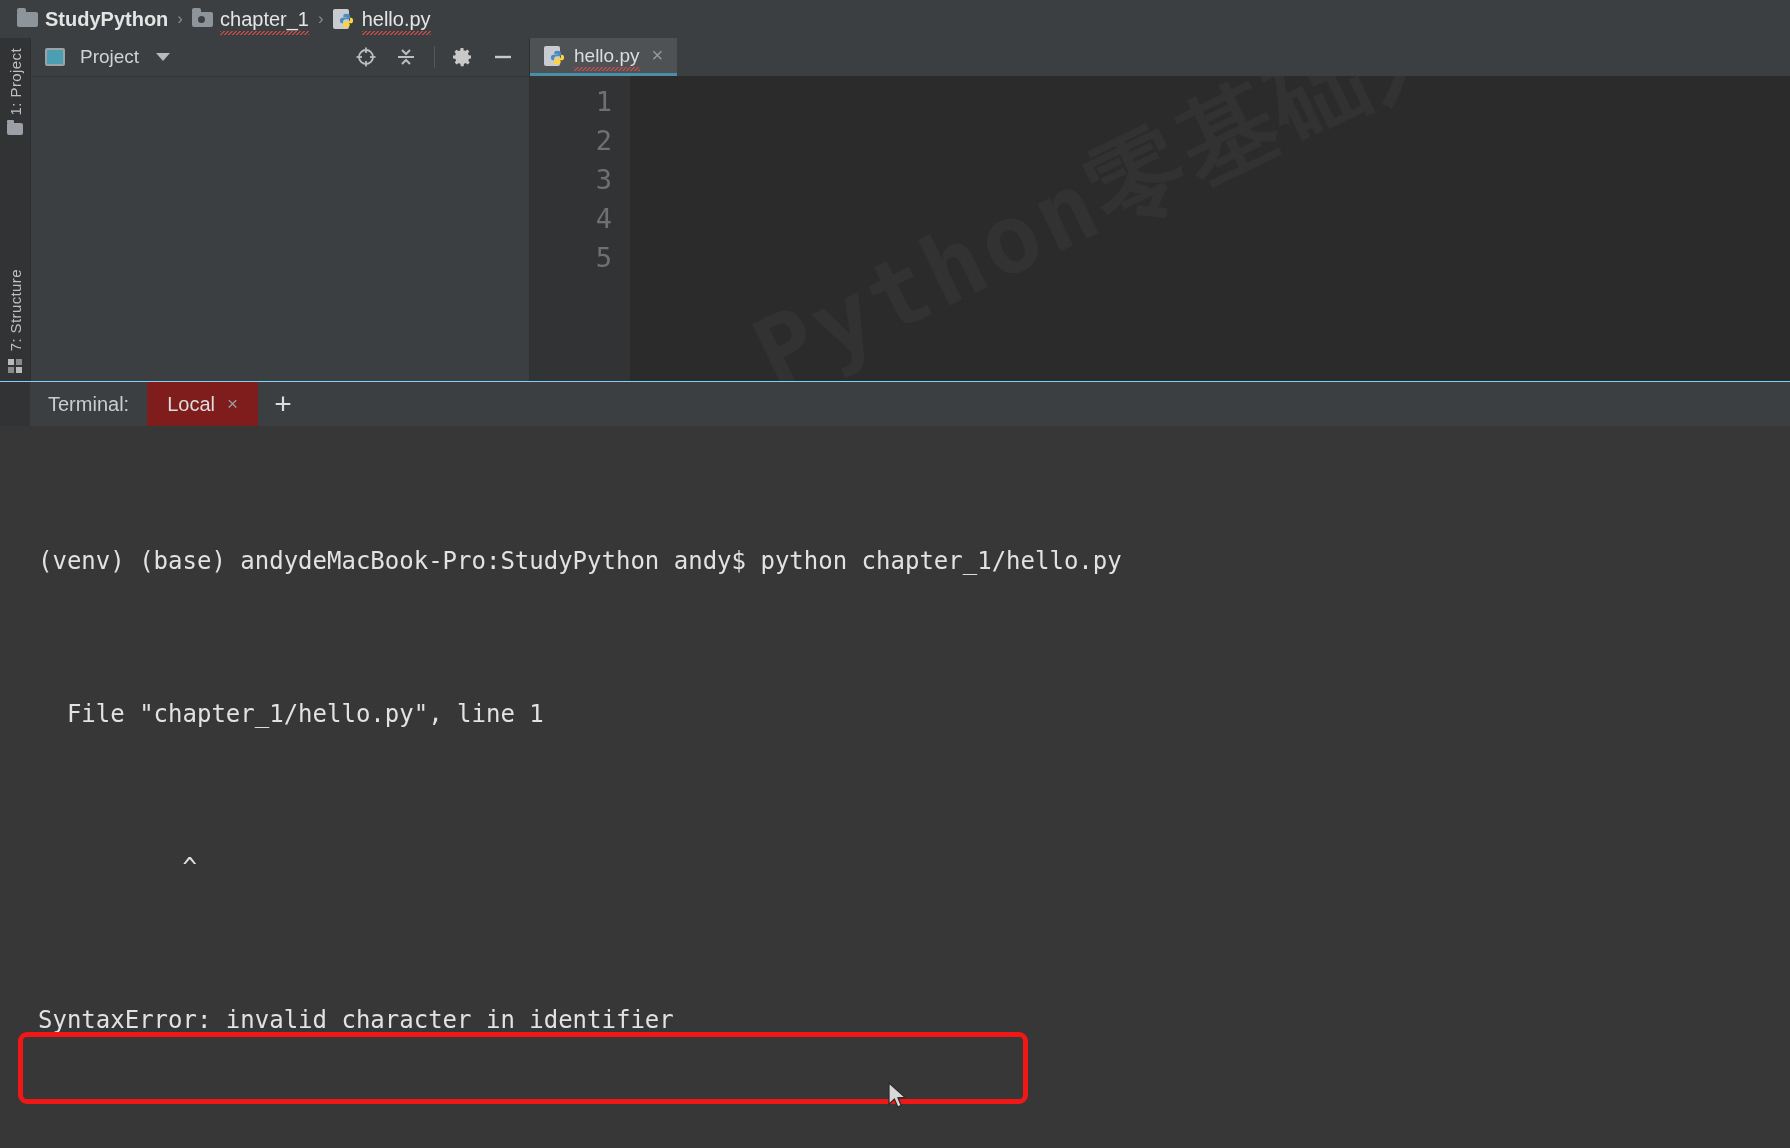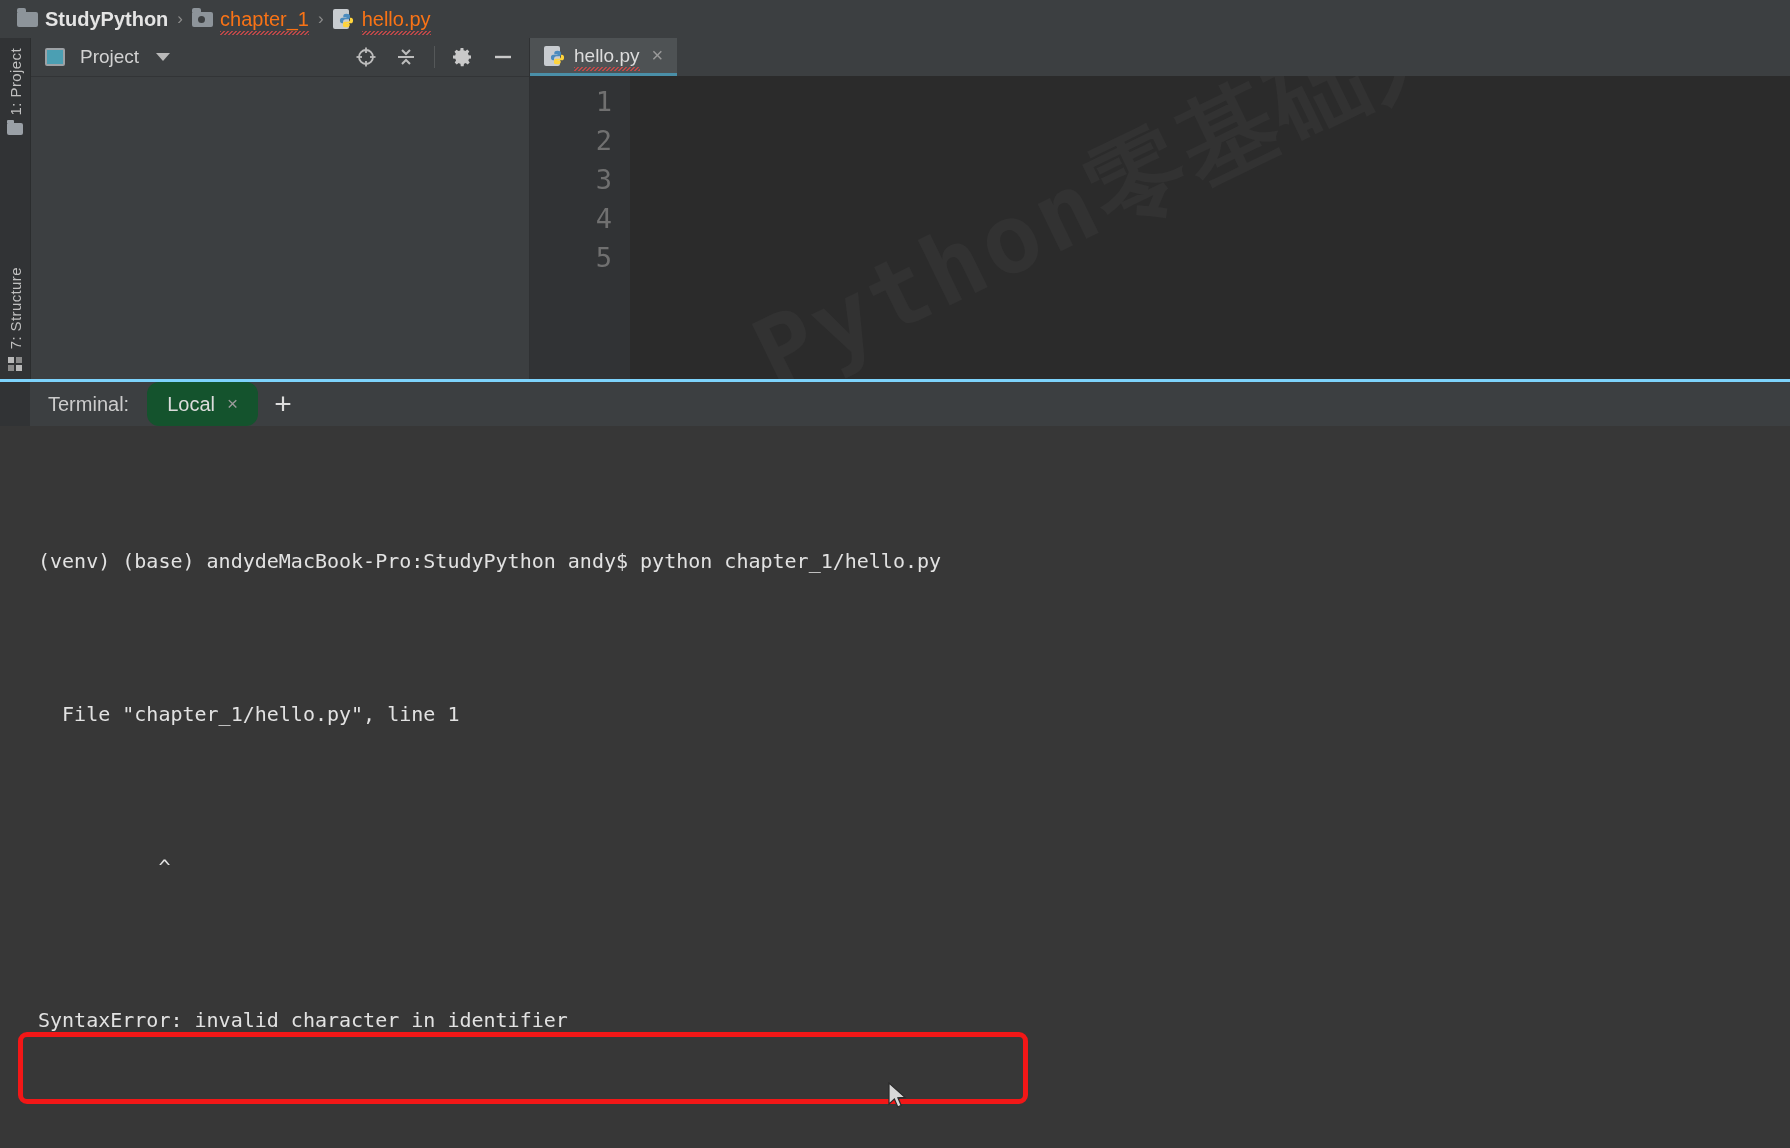--- a/index.html
+++ b/index.html
@@ -38,21 +38,21 @@
     font-size: 20px;
   }
   .crumb {
     display: flex;
     align-items: center;
     gap: 7px;
     padding: 1px 3px;
     white-space: nowrap;
     justify-content: flex-end;
   }
-  .crumb-label { color: #f97316; }
+  .crumb-label { color: #e5e5e5; }
   .crumb-label.bold { font-weight: bold; color: #e4e4e4; }
   .crumb-sep {
     color: #8c8c8c;
     font-size: 17px;
     padding: 0 2px;
   }
   .squiggle-u {
     position: relative;
   }
   .squiggle-u::after {
@@ -288,60 +288,59 @@
     letter-spacing: 4px;
   }
   .watermark .l2 { font-size: 96px; display:block; margin-left: 40px; }
 
   
   .terminalpane {
     flex: 0 0 462px;
     display: flex;
     flex-direction: column;
     background: #3c3f41;
-    border-top: 3px solid #7dd3fc;
+    border-top: 1px solid #7dd3fc;
     position: relative;
   }
   .term-tabbar {
     height: 44px;
     flex: 0 0 44px;
     display: flex;
     align-items: stretch;
     background: #3c3f41;
     padding-left: 30px;
   }
   .term-label {
     display: flex; align-items: center;
     padding: 0 18px;
     font-size: 20px;
     color: #cccccc;
   }
   .term-tab {
     display: flex; align-items: center; gap: 12px;
     padding: 0 20px;
-    background: #14532d;
+    background: #7f1d1d;
     font-size: 20px;
     color: #dcdcdc;
-    border-radius: 12px;
   }
   .term-tab .x { color: #9b9b9b; font-size: 19px; }
   .term-add {
     display:flex; align-items:center; justify-content:center;
     width: 50px;
     font-size: 30px;
     color: #dddddd;
   }
   .term-rest { flex: 1 1 auto; }
 
   .term-body {
     flex: 1 1 auto;
     background: #373737;
     padding: 8px 0 0 38px;
     font-family: "DejaVu Sans Mono", monospace;
-    font-size: 20px;
+    font-size: 24px;
     line-height: 51px;
     color: #e2e2e2;
     white-space: pre;
     overflow: hidden;
     position: relative;
   }
   .hl-box {
     position: absolute;
     left: 18px;
     top: 1032px;

